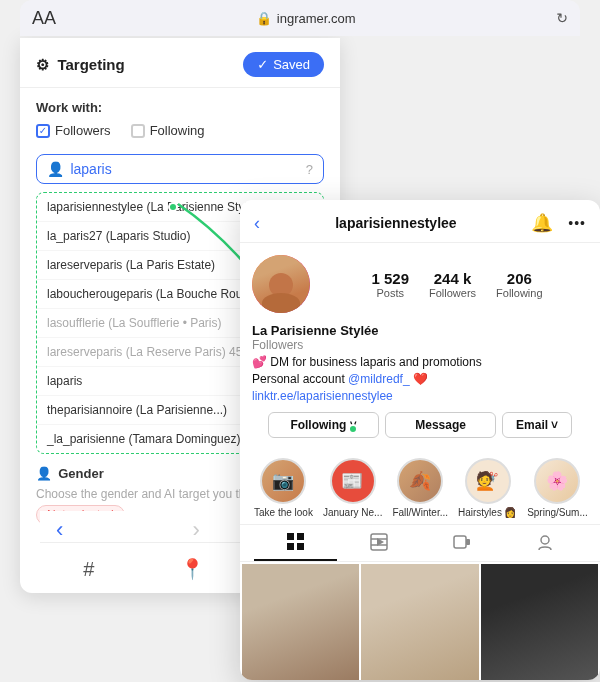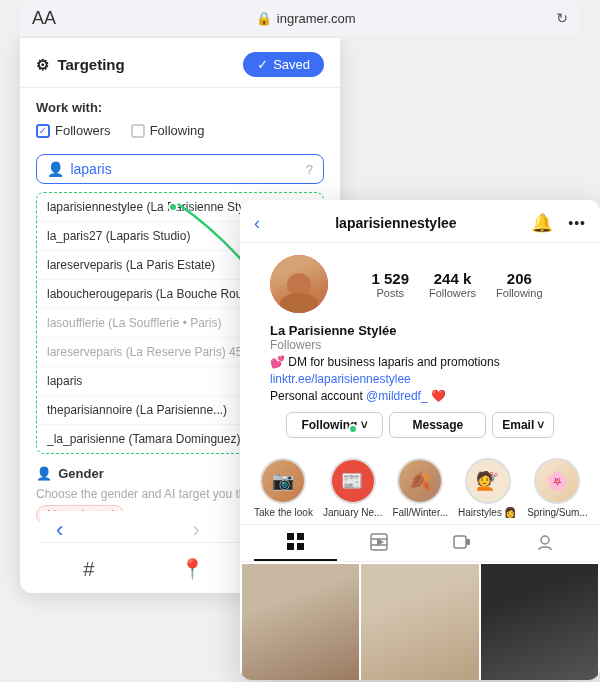--- a/index.html
+++ b/index.html
@@ -280,21 +280,21 @@
       align-items: center;
     }
     .ig-icon {
       font-size: 18px;
       color: #222;
       cursor: pointer;
     }
 
     
     .ig-profile-section {
-      padding: 12px 30px 8px;
+      padding: 12px 12px 8px;
     }
     .ig-profile-top {
       display: flex;
       align-items: center;
       gap: 16px;
       margin-bottom: 10px;
     }
     .ig-avatar {
       width: 58px;
       height: 58px;
@@ -638,22 +638,22 @@
           <span class="ig-stat-label">Following</span>
         </div>
       </div>
     </div>
 
     <div class="ig-bio">
       <div class="ig-name">La Parisienne Stylée</div>
       <div class="ig-category">Followers</div>
       <div class="ig-bio-text">
         <div>💕 DM for business laparis and promotions</div>
+        <div>Personal account <span class="ig-link">@mildredf_</span> ❤️</div>
         <div><span class="ig-link">linktr.ee/laparisiennestylee</span></div>
-        <div>Personal account <span class="ig-link">@mildredf_</span> ❤️</div>
       </div>
     </div>
 
     <div class="ig-action-buttons">
       <button class="ig-btn-following">
         <span>Following ˅</span>
       </button>
       <button class="ig-btn-message">Message</button>
       <button class="ig-btn-email">
         <span>Email</span>

